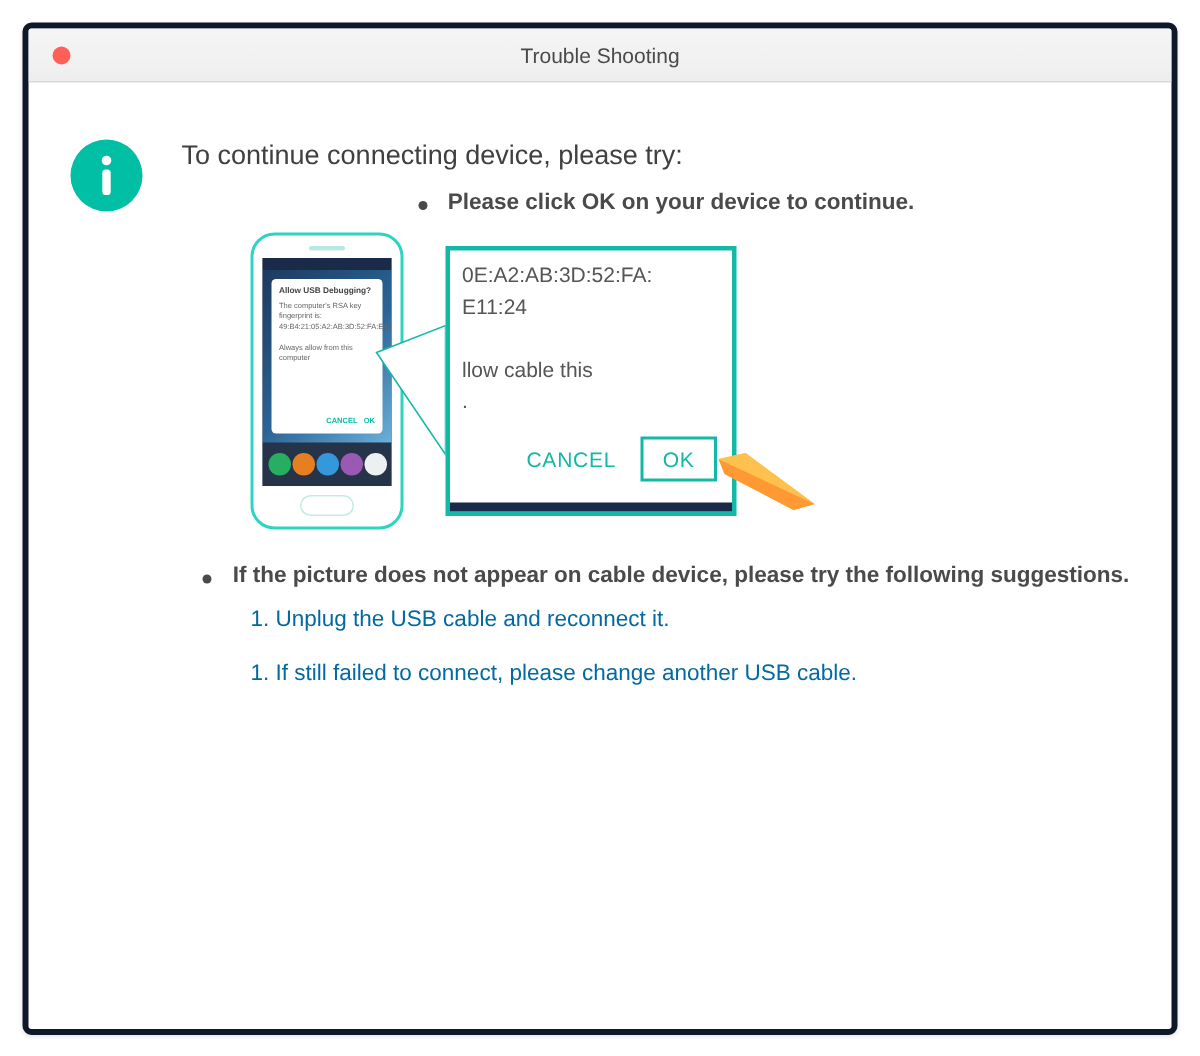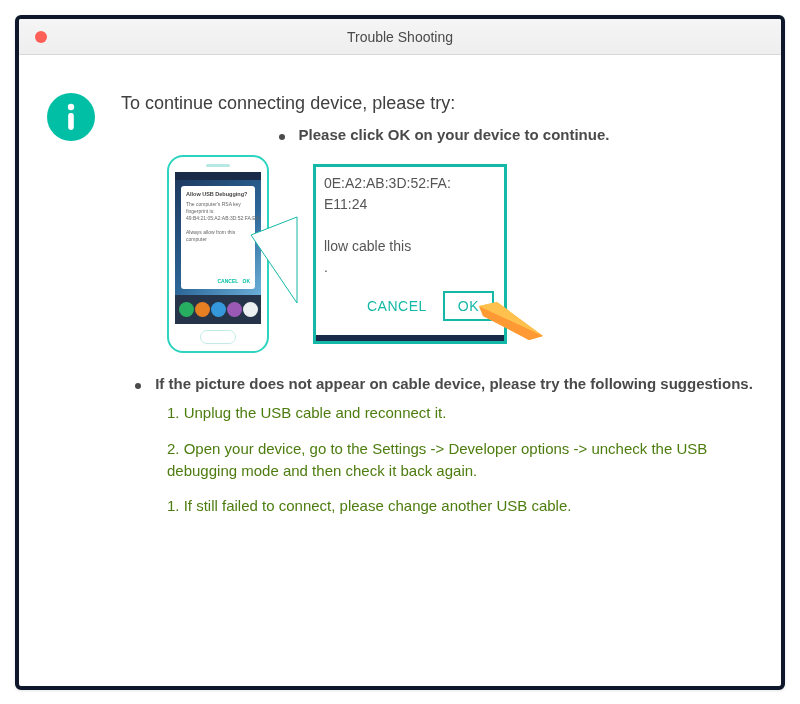--- a/index.html
+++ b/index.html
@@ -190,21 +190,21 @@
       width: 36px;
       height: 14px;
       border: 1.5px solid #c3ebe5;
       border-radius: 8px;
     }
     .zoom-panel {
       width: 194px;
       height: 180px;
       border: 3px solid #14b8a6;
       background: #fff;
-      margin-left: 44px;
+      margin-left: 28px;
       position: relative;
       display: flex;
       flex-direction: column;
       overflow: visible;
     }
     .zoom-body {
       flex: 1;
       padding: 6px 8px;
       font-size: 14px;
       color: #555;
@@ -248,21 +248,21 @@
     }
     .second-section {
       margin-top: 10px;
     }
     .sub-list {
       margin-left: 46px;
       margin-top: 10px;
     }
     .sub-item {
       font-size: 15px;
-      color: #4d7c0f;
+      color: #0369a1;
       margin-bottom: 14px;
       line-height: 1.45;
     }
   </style>
 </head>
 <body>
 
 <div class="window">
   <div class="titlebar">
     <div class="traffic-light"></div>
@@ -345,20 +345,19 @@
         </svg>
       </div>
 
       <div class="second-section">
         <div class="bullet-item">
           <div class="bullet-dot"></div>
           <div class="bullet-text">If the picture does not appear on cable device, please try the following suggestions.</div>
         </div>
         <div class="sub-list">
           <div class="sub-item">1. Unplug the USB cable and reconnect it.</div>
-          <div class="sub-item">2. Open your device, go to the Settings -&gt; Developer options -&gt; uncheck the USB debugging mode and then check it back again.</div>
           <div class="sub-item">1. If still failed to connect, please change another USB cable.</div>
         </div>
       </div>
 
     </div>
   </div>
 </div>
 
 </body></html>

